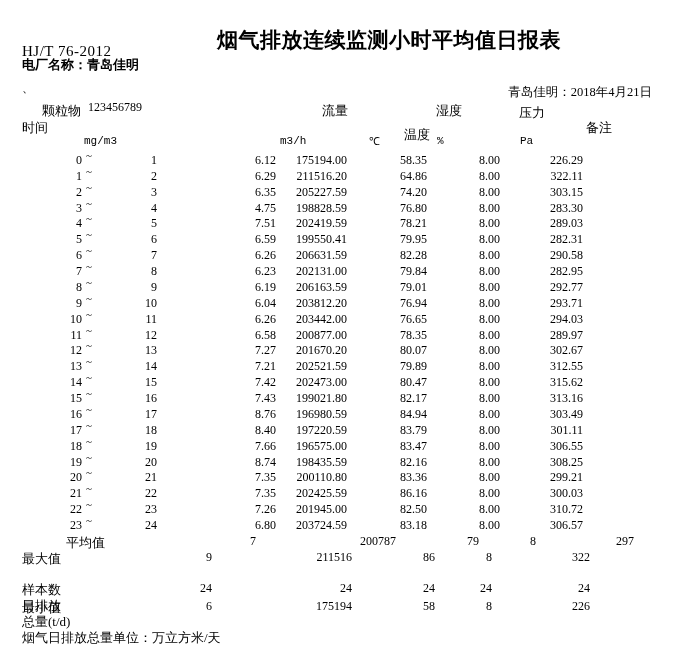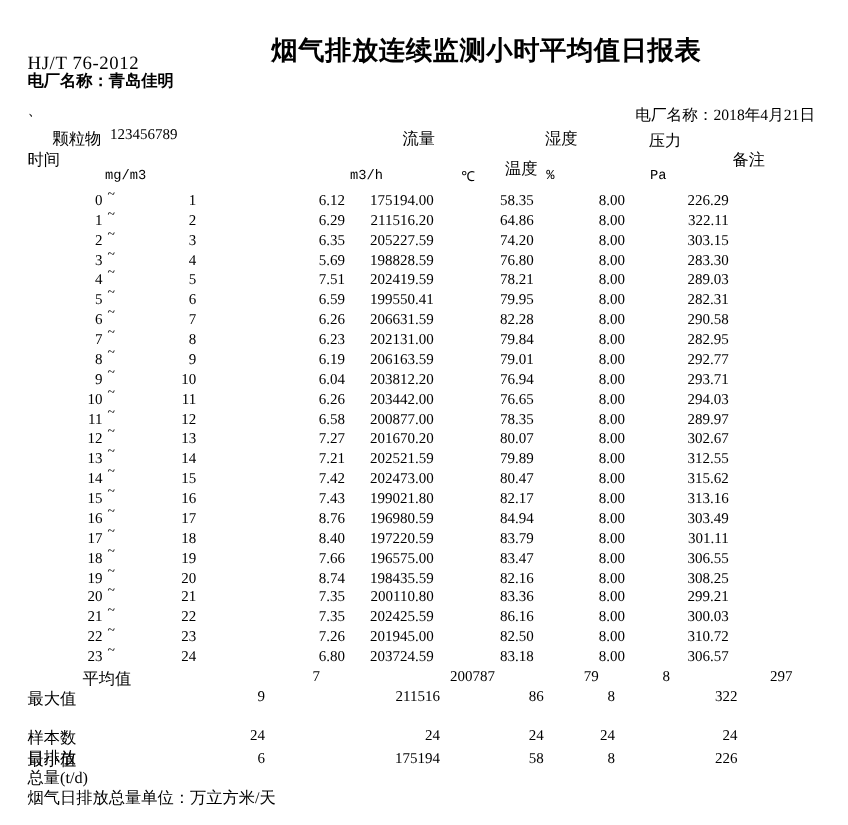--- a/index.html
+++ b/index.html
@@ -52,21 +52,21 @@
 </style>
 </head>
 <body>
 
 <div class="page">
   <div class="abs std">HJ/T 76-2012</div>
   <div class="abs title">烟气排放连续监测小时平均值日报表</div>
   <div class="abs plant">电厂名称：青岛佳明</div>
   <div class="abs mark">、</div>
   <div class="abs serial">123456789</div>
-  <div class="abs date">电厂名称：2018年4月21日</div>
+  <div class="abs date">青岛佳明：2018年4月21日</div>
 
   <div class="abs hdr h-dust">颗粒物</div>
   <div class="abs hdr h-flow">流量</div>
   <div class="abs hdr h-temp">温度</div>
   <div class="abs hdr h-hum">湿度</div>
   <div class="abs hdr h-press">压力</div>
   <div class="abs hdr h-time">时间</div>
   <div class="abs hdr h-remark">备注</div>
 
   <div class="abs unit u-dust">mg/m3</div>
@@ -103,21 +103,21 @@
         <span class="cell c-dust">6.35</span>
         <span class="cell c-flow">205227.59</span>
         <span class="cell c-temp">74.20</span>
         <span class="cell c-hum">8.00</span>
         <span class="cell c-press">303.15</span>
       </div>
       <div class="drow" style="top: 200.61px;">
         <span class="cell c-h1">3</span>
         <span class="cell c-tilde">~</span>
         <span class="cell c-h2">4</span>
-        <span class="cell c-dust">5.69</span>
+        <span class="cell c-dust">4.75</span>
         <span class="cell c-flow">198828.59</span>
         <span class="cell c-temp">76.80</span>
         <span class="cell c-hum">8.00</span>
         <span class="cell c-press">283.30</span>
       </div>
       <div class="drow" style="top: 216.48px;">
         <span class="cell c-h1">4</span>
         <span class="cell c-tilde">~</span>
         <span class="cell c-h2">5</span>
         <span class="cell c-dust">7.51</span>

